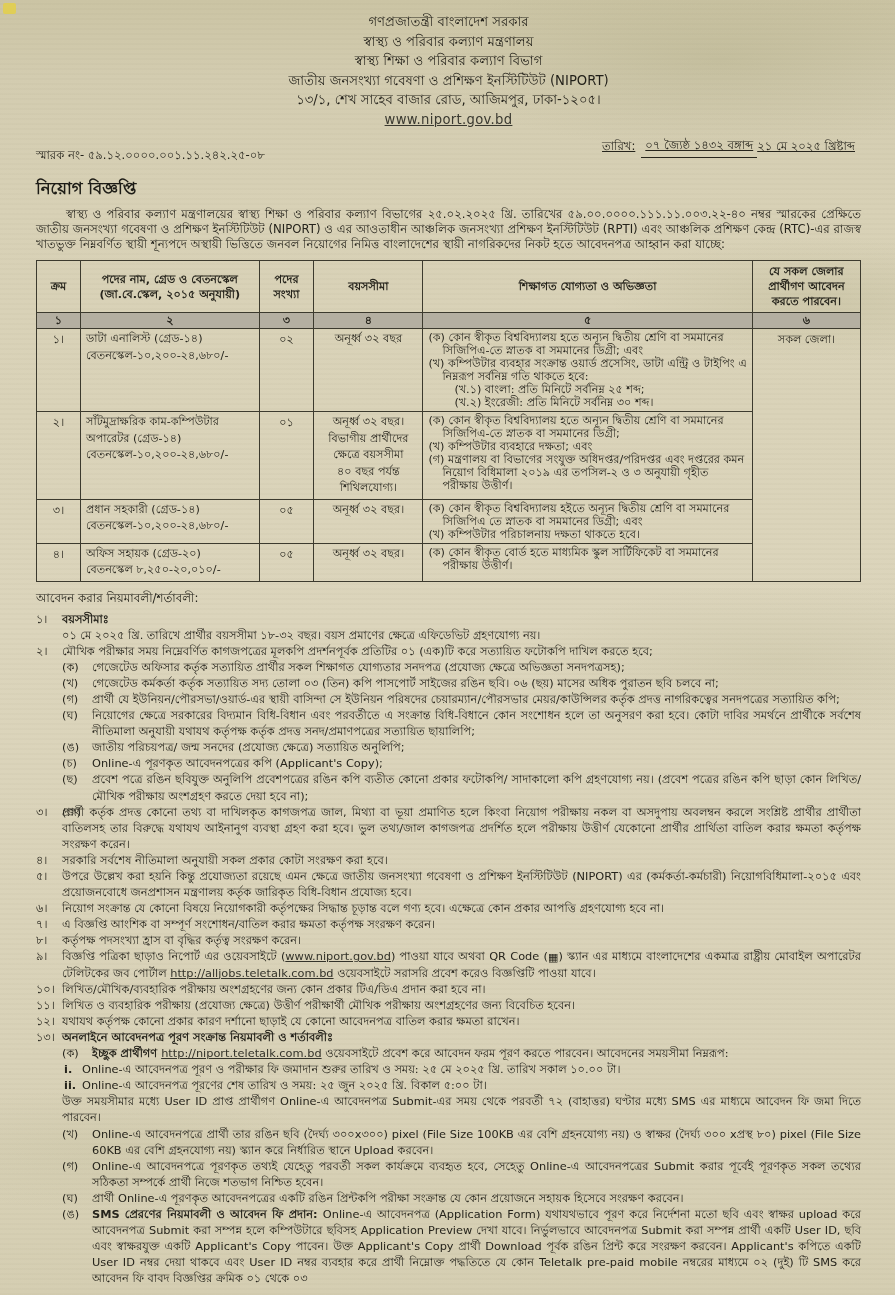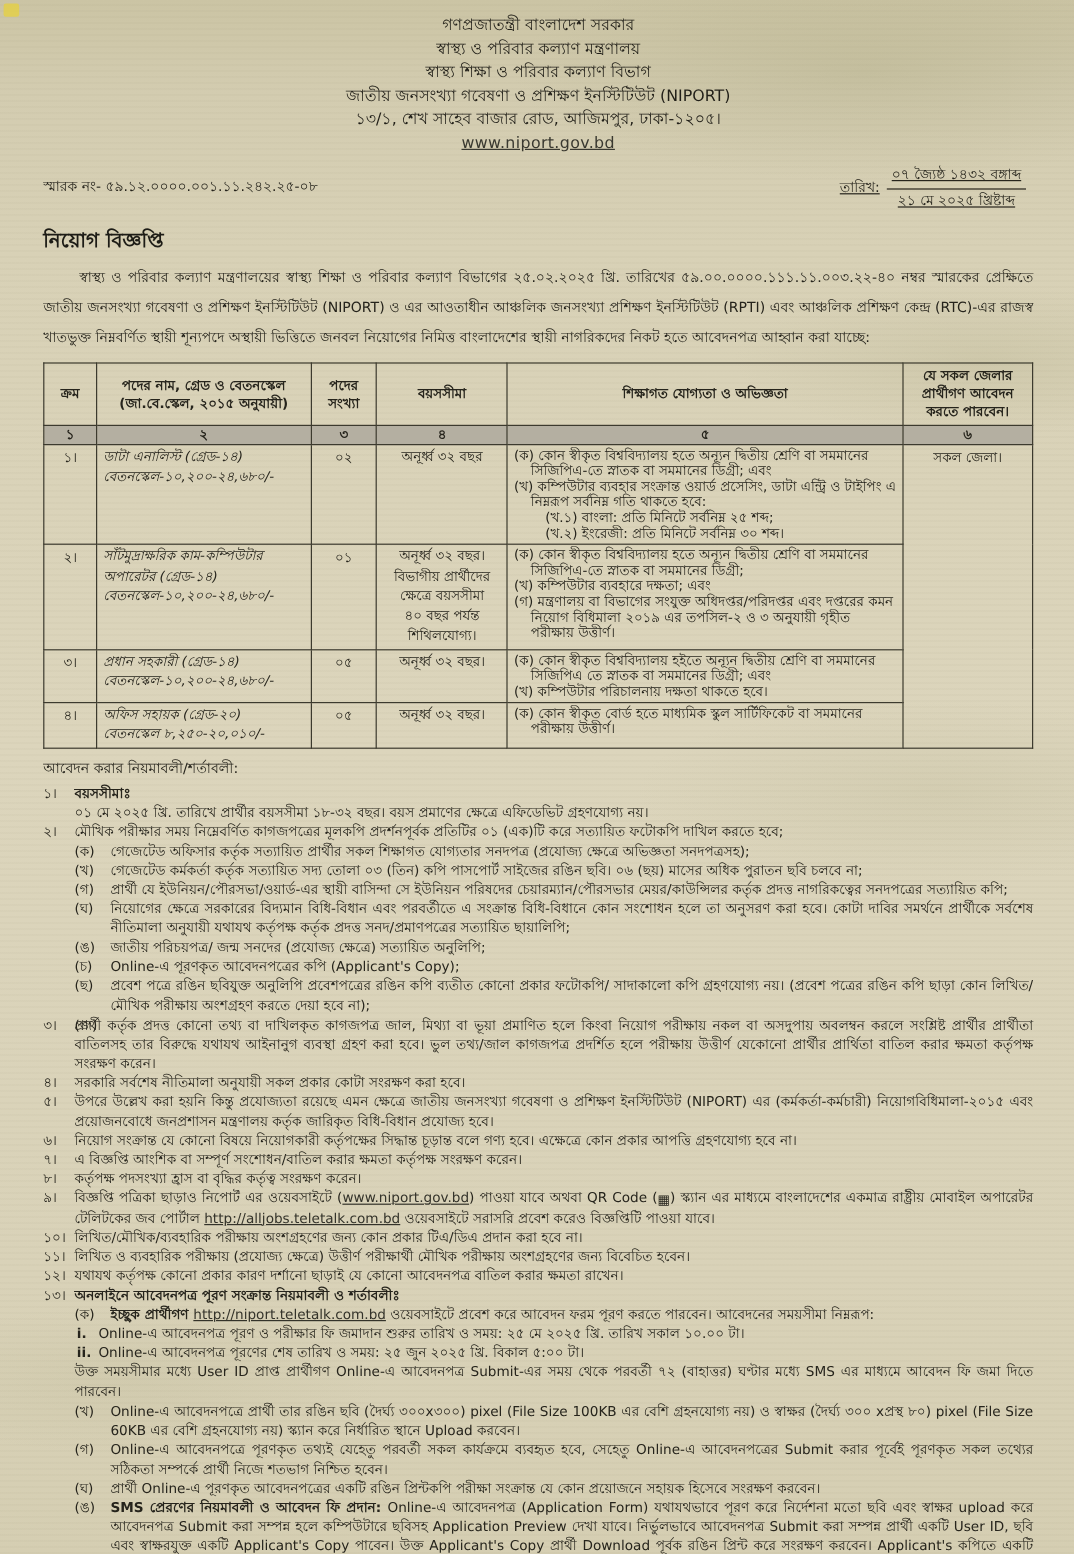--- a/index.html
+++ b/index.html
@@ -19,34 +19,34 @@
   .page{position:relative;padding:12px 34px 0 36px;z-index:1;}
   .corner-mark{position:absolute;left:3px;top:3px;width:13px;height:11px;background:#e3cf49;opacity:.85;border-radius:2px;}
   
   .hdr{text-align:center;line-height:19.5px;font-size:13.2px;color:#211f18;}
   .hline{white-space:nowrap;}
   .website{text-decoration:underline;color:#3a3930;letter-spacing:.3px;}
   
   .memo-row{display:flex;justify-content:space-between;align-items:flex-start;margin-top:8px;font-size:11.6px;}
   .memo{padding-top:10px;}
   .date-wrap{display:flex;align-items:center;gap:6px;margin-right:6px;text-decoration:underline;}
-  .date-frac{display:inline-flex;flex-direction:column;text-align:center;}
+  .date-frac{display:inline-flex;text-align:center;}
   .d-top{border-bottom:1px solid #26241c;padding:0 4px 1px;}
   .d-bot{padding-top:1px;}
   
   .title{text-align:left;font-size:16.5px;font-weight:bold;margin:10px 0 2px;color:#1d1c16;}
-  .intro{font-size:11.7px;line-height:25px;text-align:justify;text-indent:30px;margin:4px 0 8px;}
+  .intro{font-size:11.7px;line-height:15px;text-align:justify;text-indent:30px;margin:4px 0 8px;}
   
   table.posts{width:100%;border-collapse:collapse;font-size:11.2px;table-layout:fixed;}
   table.posts th,table.posts td{border:1px solid #3c3a2e;padding:2px 5px;vertical-align:top;}
   table.posts th{font-weight:bold;text-align:center;vertical-align:middle;line-height:15px;padding:3px 4px;}
   .w-serial{width:4.6%;} .w-post{width:22%;} .w-count{width:6%;} .w-age{width:13%;} .w-qual{width:41.5%;} .w-dist{width:12.9%;}
   tr.idx td{background:#b4afa1;text-align:center;font-weight:600;padding:0 2px;line-height:15px;}
   .c-center{text-align:center;}
-  .pline{line-height:16.5px;text-align:left;font-style:italic;}
+  .pline{line-height:16.5px;text-align:left;}
   .aline{line-height:16.5px;text-align:center;}
   .qline{line-height:13px;padding-left:14px;text-indent:-14px;}
   .qline.qind{padding-left:40px;text-indent:-14px;}
   td[data-name="district-cell"]{vertical-align:top;padding-top:4px;}
   
   .sec-title{font-weight:normal;font-size:11.8px;margin-top:7px;margin-bottom:2px;}
   .rules{font-size:11.35px;line-height:16.1px;}
   .rule{position:relative;padding-left:26px;text-align:justify;}
   .rule .rnum{position:absolute;left:0;top:0;}
   .rule.lvl1{padding-left:56px;}

